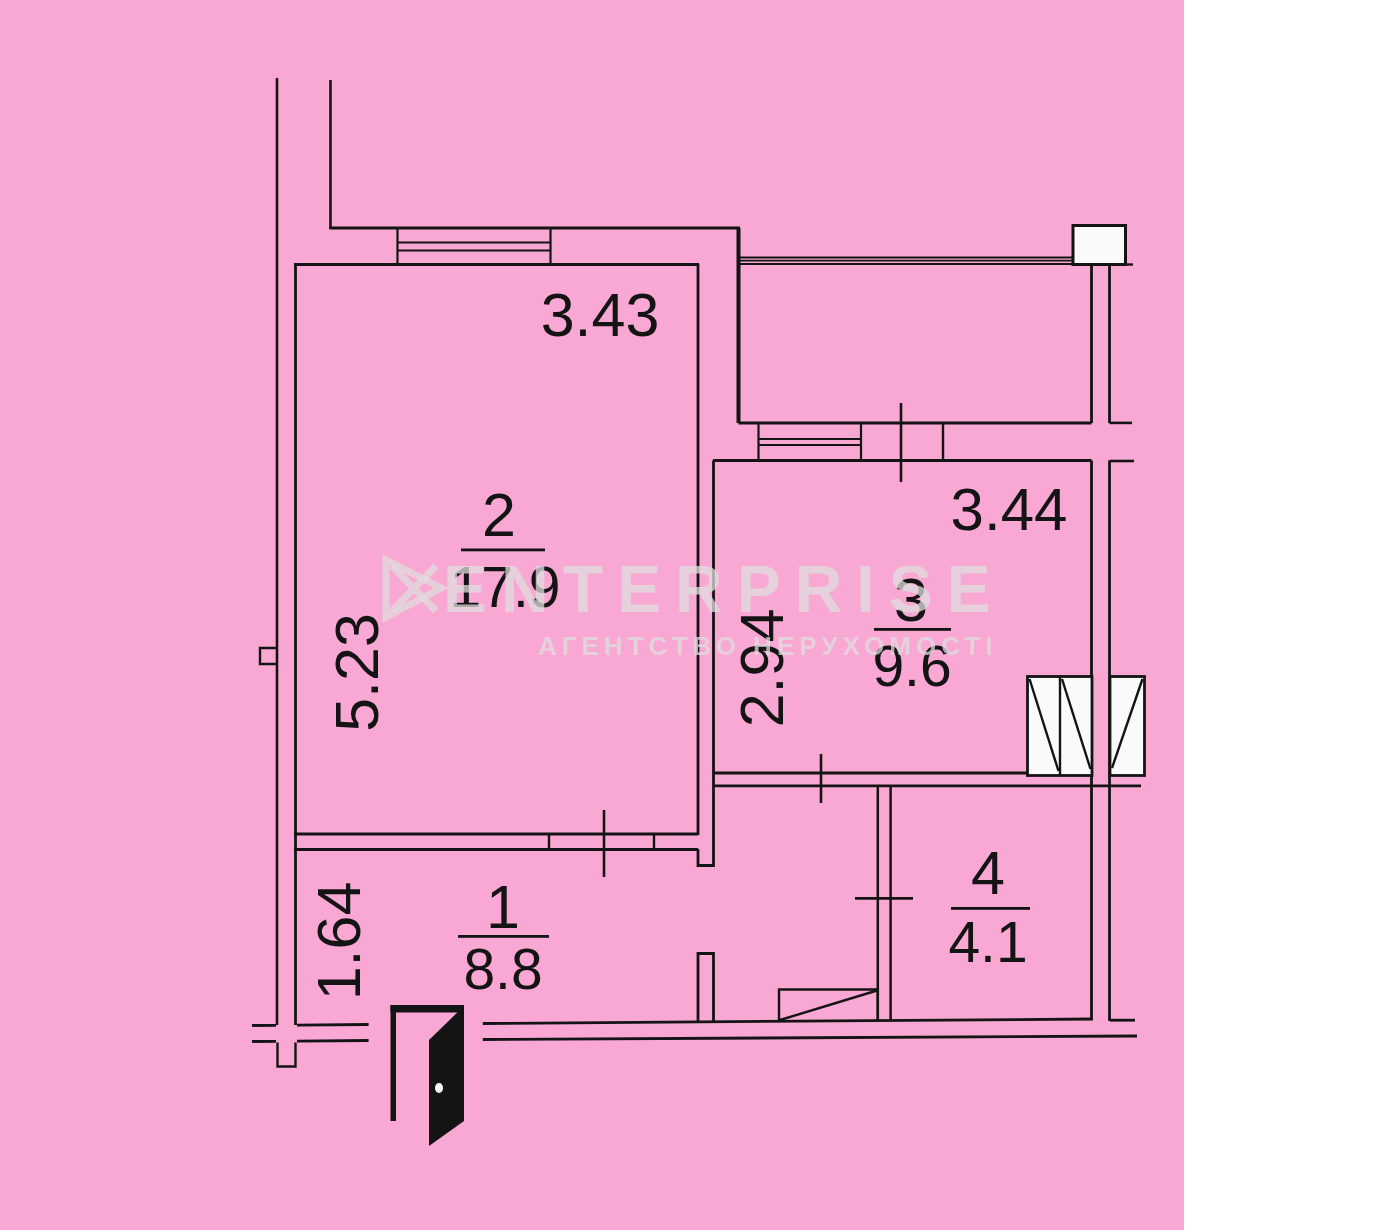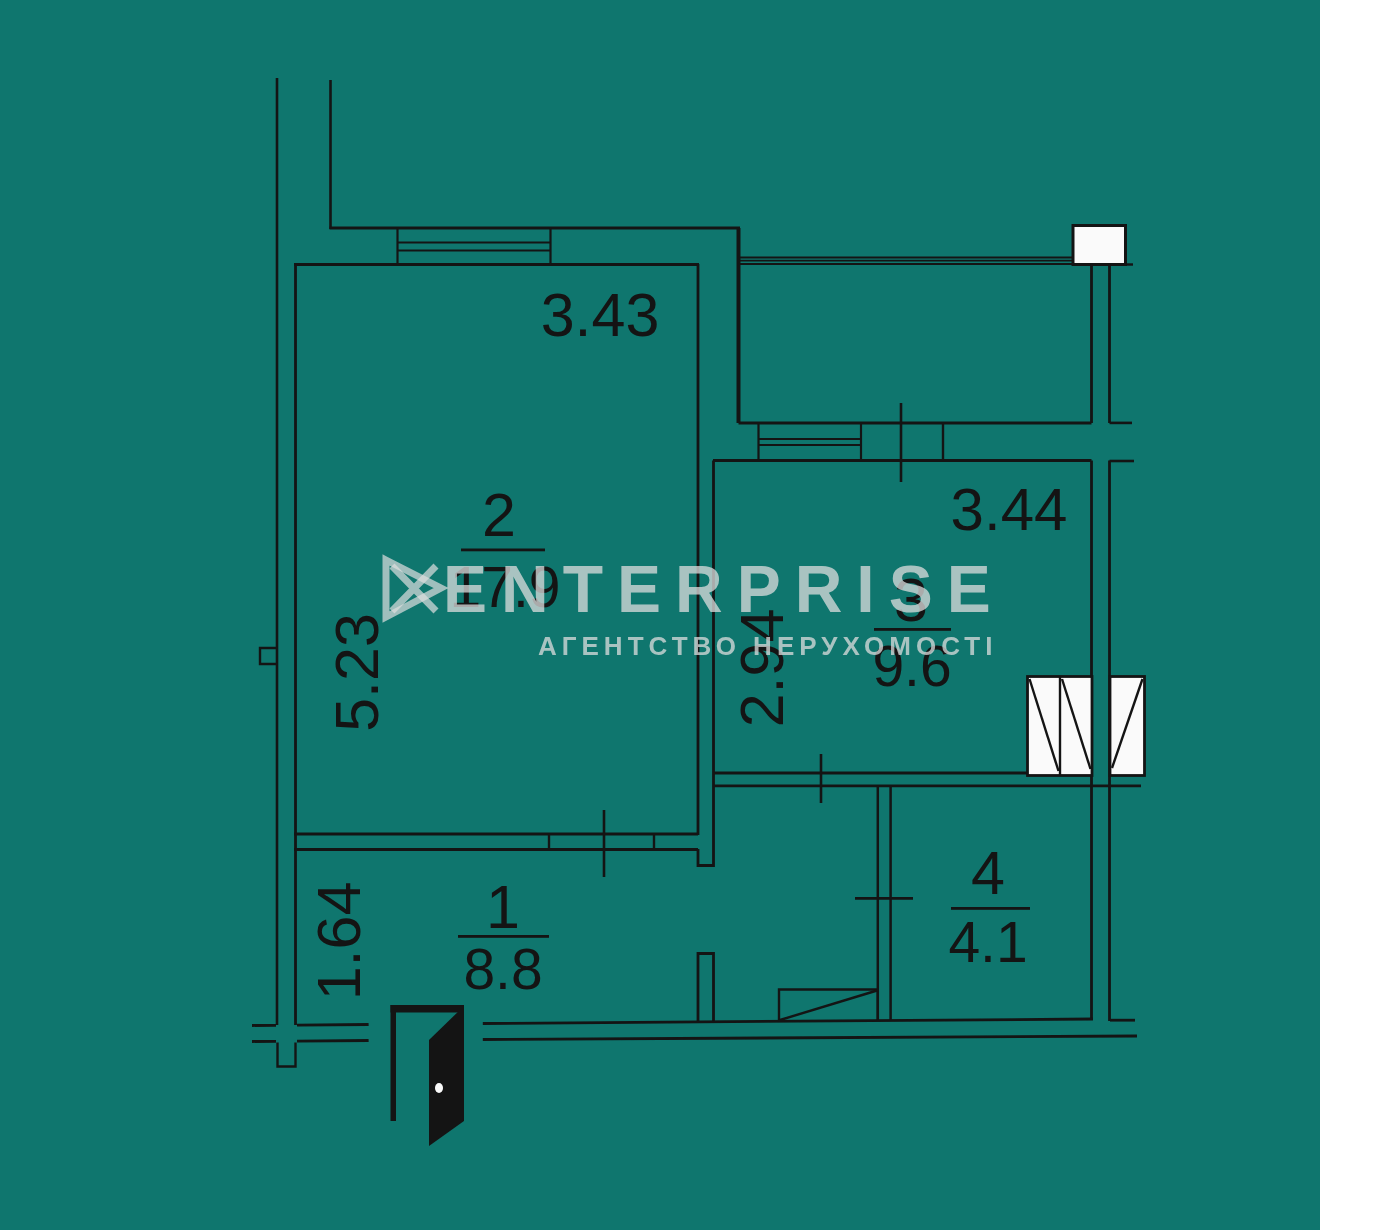--- a/index.html
+++ b/index.html
@@ -1,16 +1,16 @@
 <!DOCTYPE html>
 <html><head>
 <meta charset="utf-8">
 <style>
   html,body{margin:0;padding:0;background:#ffffff;}
-  .wrap{width:1320px;height:1230px;position:relative;background:#0f766e;}
+  .wrap{width:1184px;height:1230px;position:relative;background:#f9a8d4;}
   text{font-family:"Liberation Sans", sans-serif;fill:#141414;}
 </style>
 </head>
 <body>
 <div class="wrap">
 <svg width="1400" height="1230" viewBox="0 0 1400 1230" xmlns="http://www.w3.org/2000/svg">
 <g fill="none" stroke="#141414">
 
 <line x1="277" y1="78" x2="277" y2="1025" stroke-width="2.6"></line>
 

